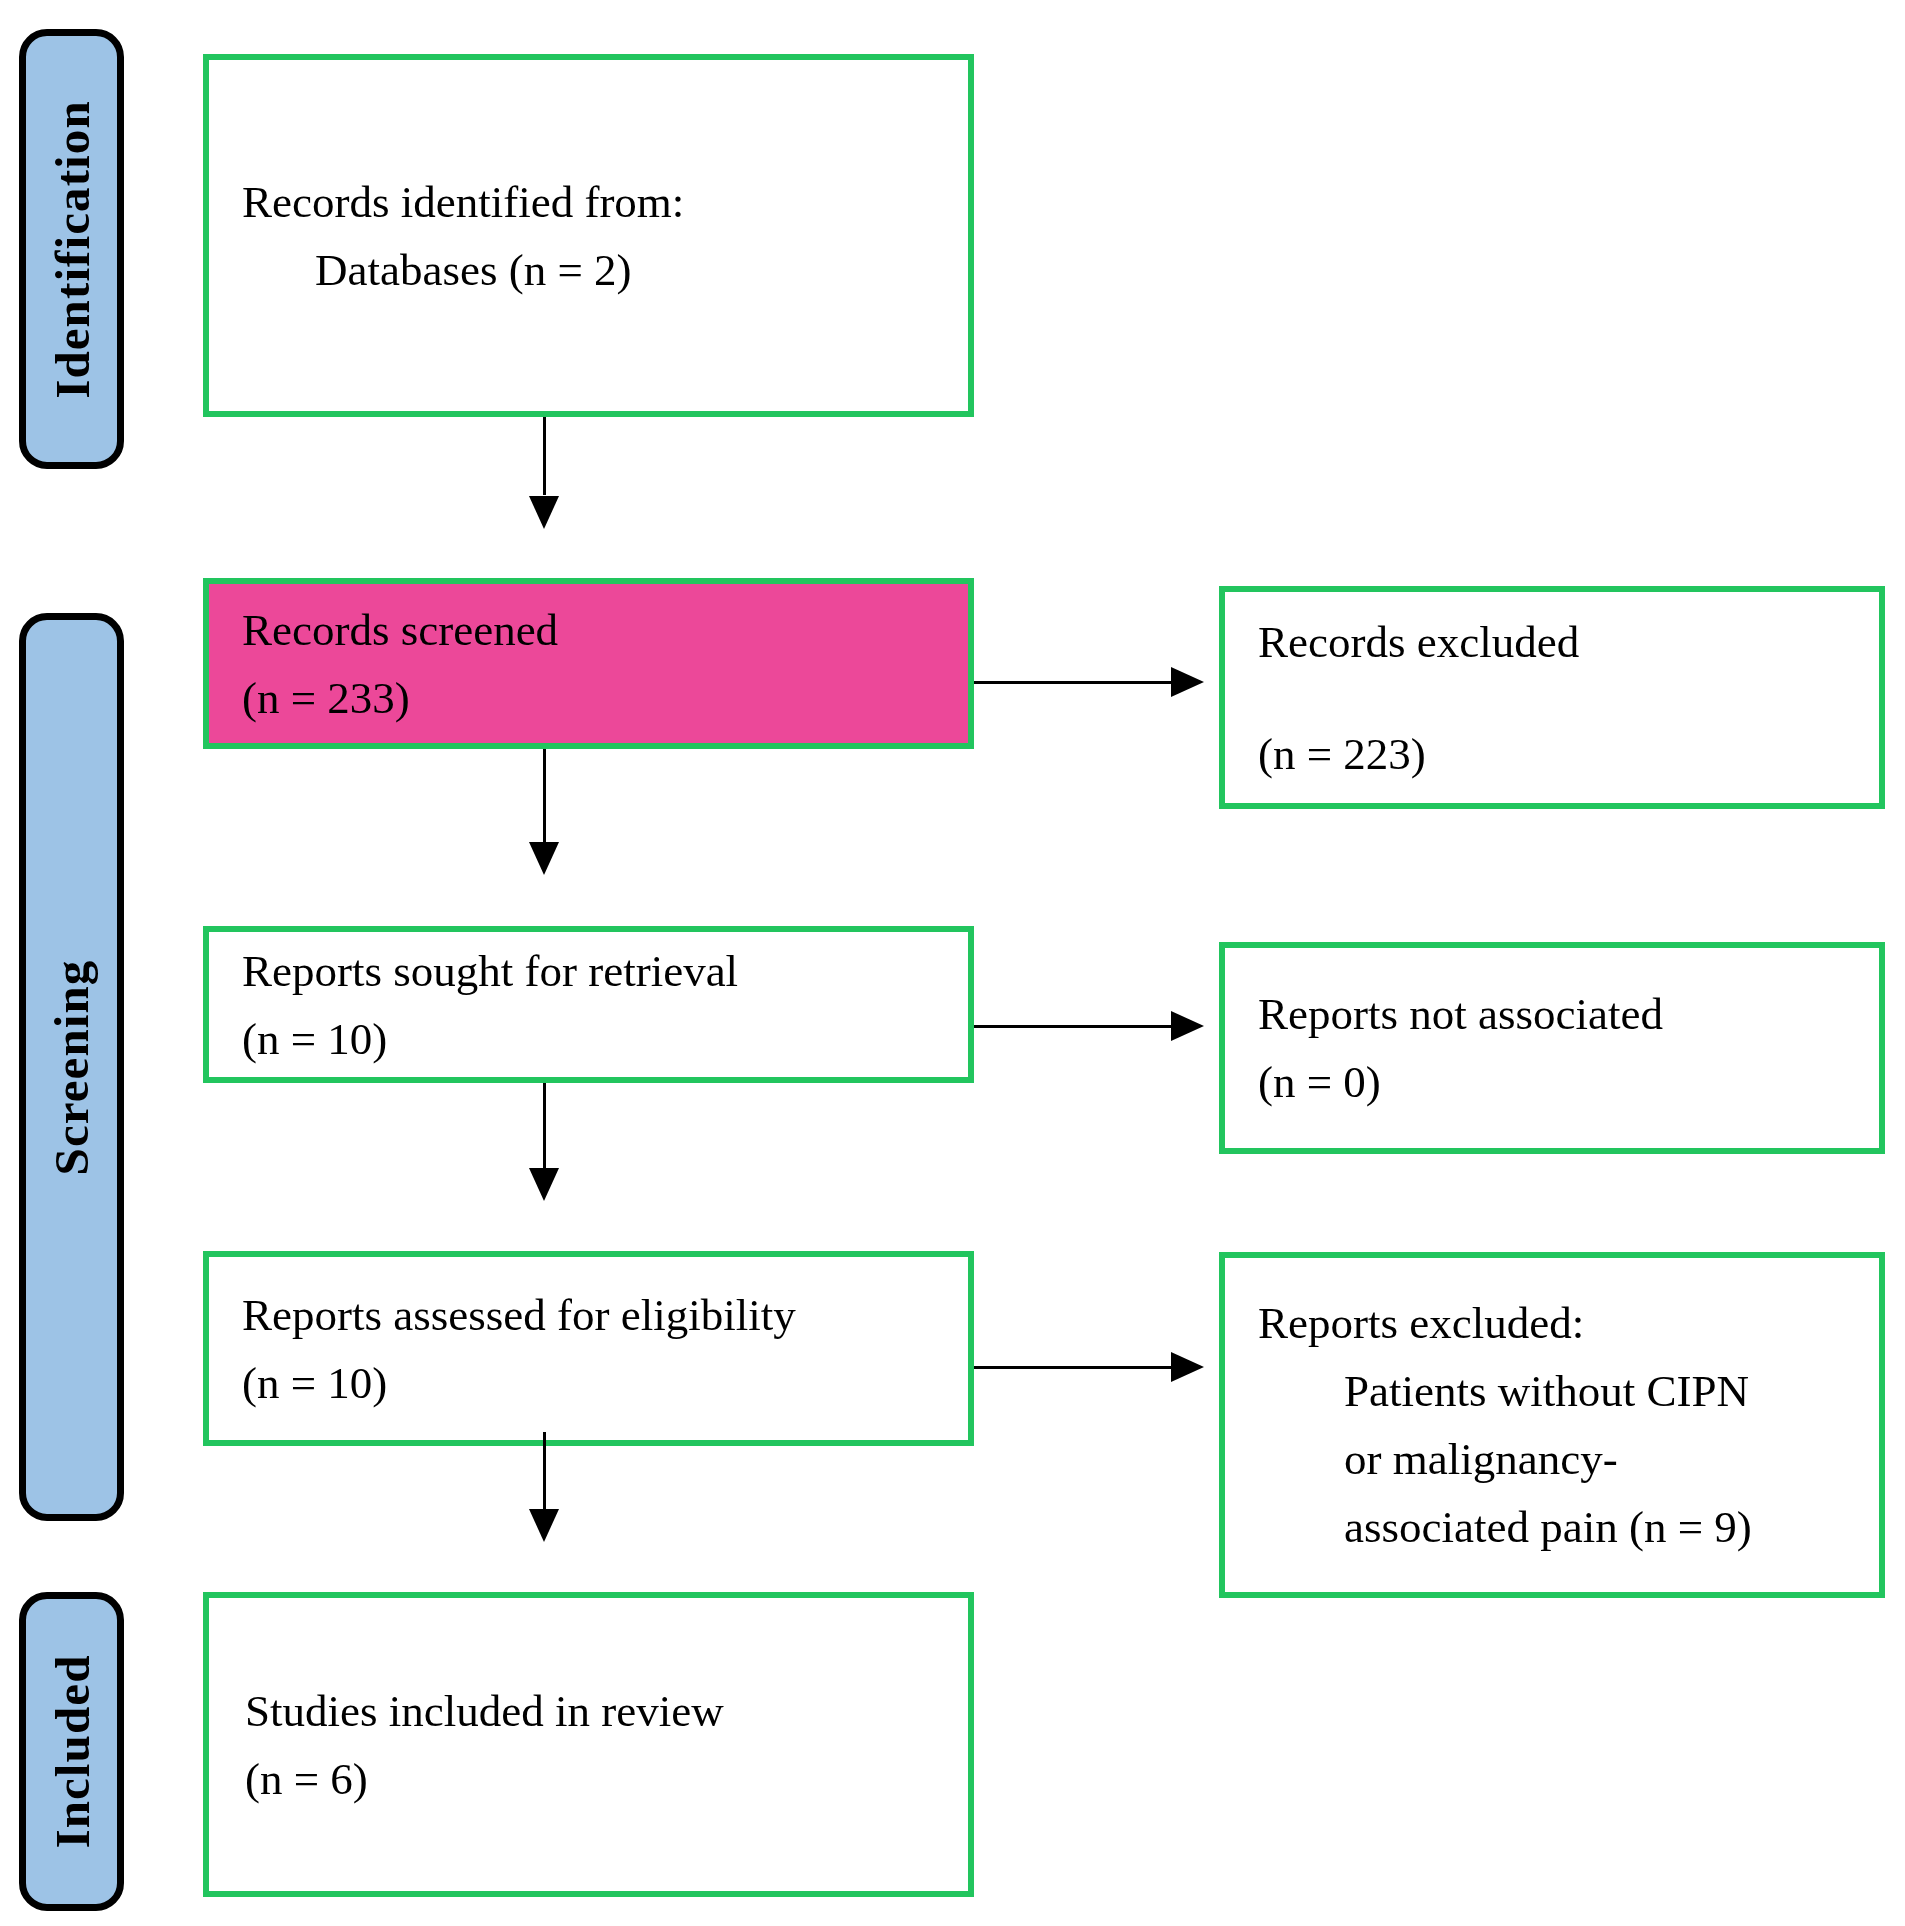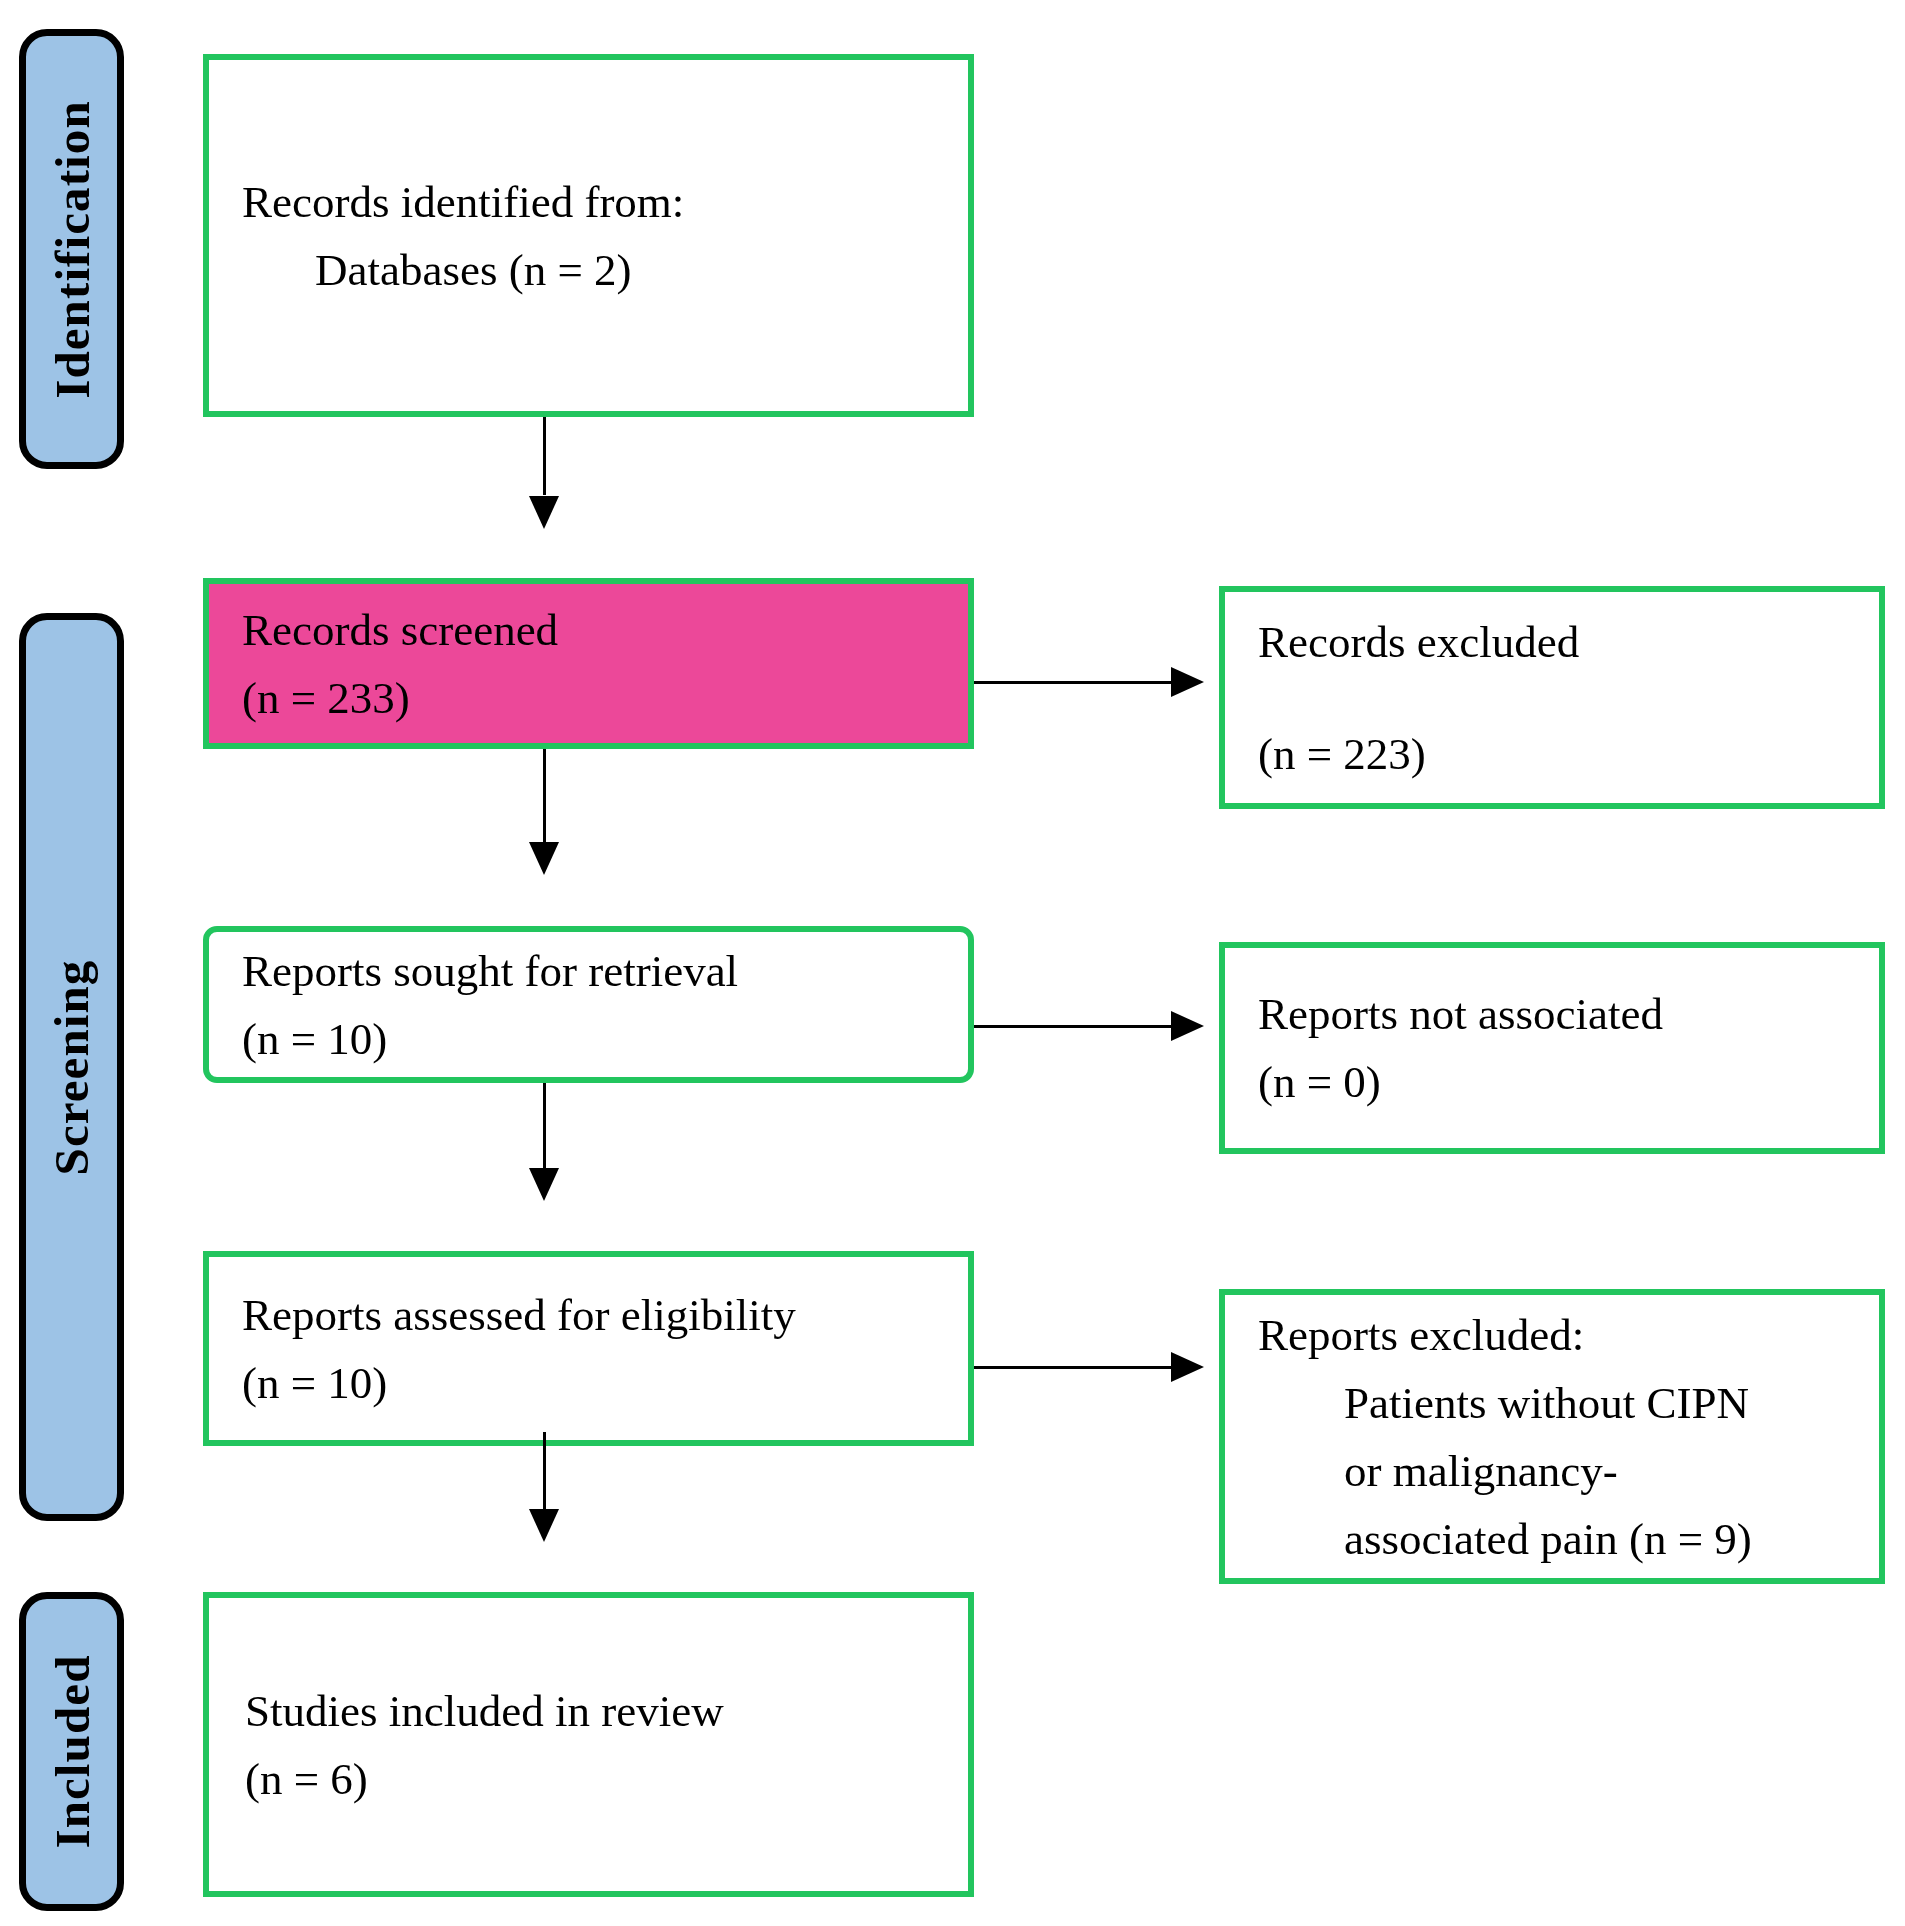--- a/index.html
+++ b/index.html
@@ -46,21 +46,21 @@
   .box .indent{padding-left:73px;}
   .leftcol{left:203px;width:771px;}
   .rightcol{left:1219px;width:666px;}
   #box-identified{top:54px;height:363px;}
   #box-screened{top:578px;height:171px;}
   #box-sought{top:926px;height:157px;}
   #box-assessed{top:1251px;height:195px;}
   #box-included{top:1592px;height:305px;padding-left:36px;}
   #box-excluded-records{top:586px;height:223px;gap:44px;}
   #box-not-retrieved{top:942px;height:212px;}
-  #box-excluded-reports{top:1252px;height:295px;margin-top:37px;}
+  #box-excluded-reports{top:1252px;height:346px;}
   #box-excluded-reports .indent{padding-left:86px;}
 
   
   .varrow{position:absolute;left:529px;width:31px;}
   .varrow .stem{
     position:absolute;left:14px;top:0;width:3.2px;background:#000;
   }
   .varrow .head{
     position:absolute;left:0;bottom:0;width:0;height:0;
     border-left:15.6px solid transparent;
@@ -108,21 +108,21 @@
   <div class="box leftcol" id="box-identified" style="background-color: rgb(255, 255, 255);">
     <div class="line">Records identified from:</div>
     <div class="line indent">Databases (n = 2)</div>
   </div>
 
   <div class="box leftcol" id="box-screened" style="background-color: #ec4899;">
     <div class="line">Records screened</div>
     <div class="line">(n = 233)</div>
   </div>
 
-  <div class="box leftcol" id="box-sought" style="background-color: rgb(255, 255, 255); border-radius: 14px;">
+  <div class="box leftcol" id="box-sought" style="background-color: rgb(255, 255, 255);">
     <div class="line">Reports sought for retrieval</div>
     <div class="line">(n = 10)</div>
   </div>
 
   <div class="box leftcol" id="box-assessed" style="background-color: rgb(255, 255, 255);">
     <div class="line">Reports assessed for eligibility</div>
     <div class="line">(n = 10)</div>
   </div>
 
   <div class="box leftcol" id="box-included" style="background-color: rgb(255, 255, 255);">

